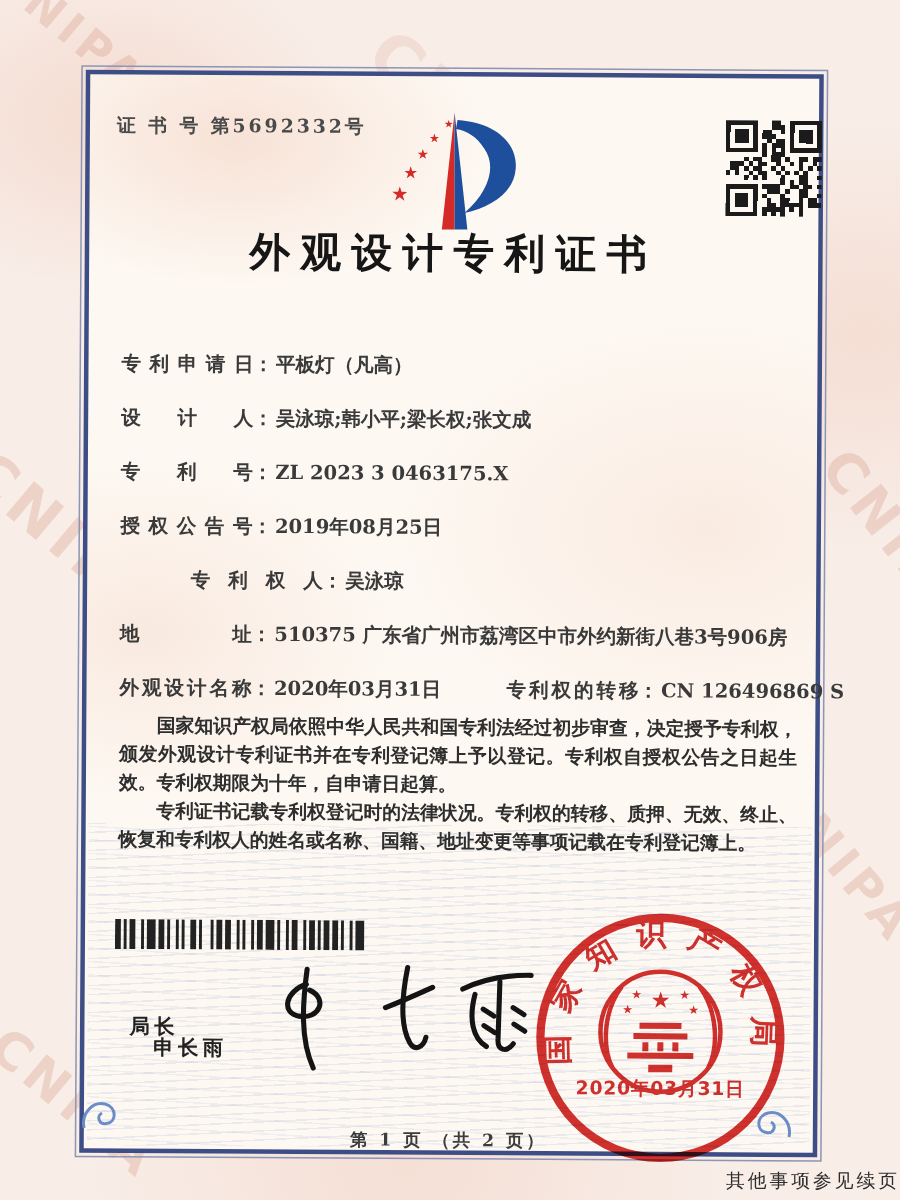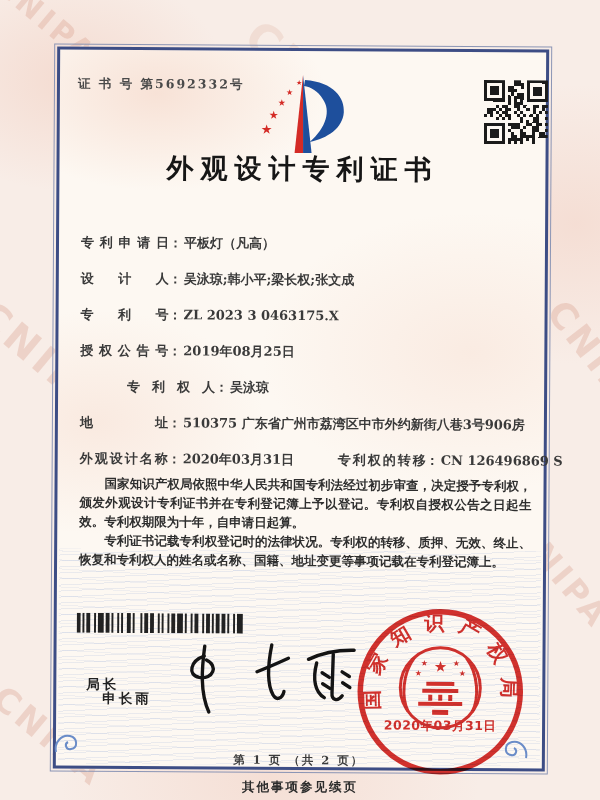--- a/index.html
+++ b/index.html
@@ -49,22 +49,22 @@
   .paras{position:absolute;left:22px;top:424px;width:452px;font-size:12.5px;
     font-weight:600;color:#2e2e2e;line-height:19px;text-align:justify;}
   .paras p{margin:0;text-indent:2em;}
   .barcode{position:absolute;left:20px;top:563px;}
   .office{position:absolute;left:30px;font-size:13.5px;font-weight:600;color:#222;
     letter-spacing:3px;}
   .sig{position:absolute;left:115px;top:586px;}
   .seal{position:absolute;left:298px;top:554px;mix-blend-mode:multiply;opacity:.92;}
   .pageind{position:absolute;left:0;right:0;top:702px;text-align:center;
     font-size:11.5px;font-weight:600;color:#3c3c3c;letter-spacing:2px;}
-  .bottomnote{position:absolute;left:0;top:779px;width:600px;text-align:center;
-    font-size:12.5px;font-weight:700;color:#2c2c2c;letter-spacing:2px;z-index:2;}
+  .bottomnote{position:absolute;left:0;top:779px;width:600px;text-align:right;
+    font-size:12.5px;font-weight:400;color:#2c2c2c;letter-spacing:2px;z-index:2;}
   .curl{position:absolute;z-index:1;}
   svg text{font-family:"DejaVu Sans","Liberation Sans",sans-serif;}
 </style>
 </head>
 <body>
 
 <span class="wm" style="left:-14px;top:2px;font-size:30px;">CNIPA</span>
 <span class="wm" style="left:232px;top:58px;font-size:44px;color:rgba(213,148,128,.18);">CNIPA</span>
 <span class="wm" style="left:-34px;top:336px;font-size:40px;">CNIPA</span>
 <span class="wm" style="left:528px;top:340px;font-size:36px;transform:rotate(52deg);">CNIPA</span>

